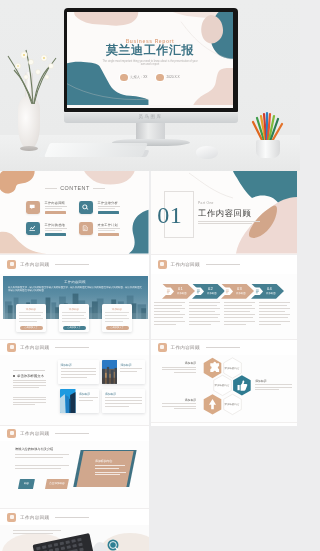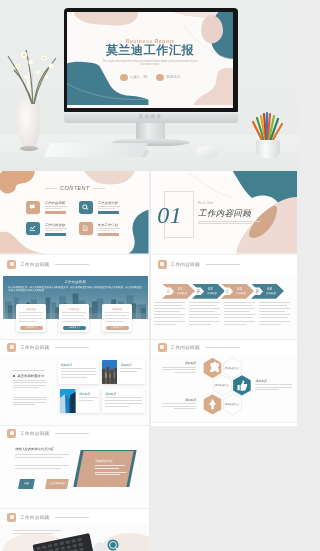--- a/index.html
+++ b/index.html
@@ -56,21 +56,21 @@
   .cover-meta .av{width:7.5px;height:7.5px;border-radius:50%;background:#ddae8d;flex:none;
       box-shadow:0 0 0 1px #fff;}
   .cover-meta .mt{font-size:3.2px;color:#8c8a89;margin-left:2.5px;margin-right:9px;white-space:nowrap;}
   .cover-meta .mt:last-child{margin-right:0;}
 
   
   .grid{position:absolute;left:0;top:171px;width:300px;height:380px;}
   .col{position:absolute;top:0;width:148.5px;}
   .col.left{left:0;}
   .col.right{left:150.5px;width:146.5px;}
-  .slide{position:relative;width:100%;overflow:hidden;background:#fdfdfd;font-style:italic;}
+  .slide{position:relative;width:100%;overflow:hidden;background:#fdfdfd;}
   .wmbar{position:relative;width:100%;background:#fff;display:flex;align-items:center;
          border-top:1px solid #f0eeee;box-sizing:border-box;}
   .wmbar .ic{width:9px;height:9px;border-radius:2px;background:#e2b494;margin-left:7px;
              position:relative;flex:none;}
   .wmbar .ic:after{content:"";position:absolute;left:2.5px;top:2.5px;width:4px;height:4px;
              border-radius:1px;background:#fff;opacity:.85;}
   .wmbar .tx{font-size:4.6px;color:#8a8482;margin-left:4px;letter-spacing:.3px;white-space:nowrap;}
   .wmbar .ln{height:1px;background:#d8d4d2;margin-left:6px;width:34px;}
   .gapbar{position:relative;width:100%;height:4.3px;background:#fff;border-top:1px solid #f1efee;box-sizing:border-box;}
 

